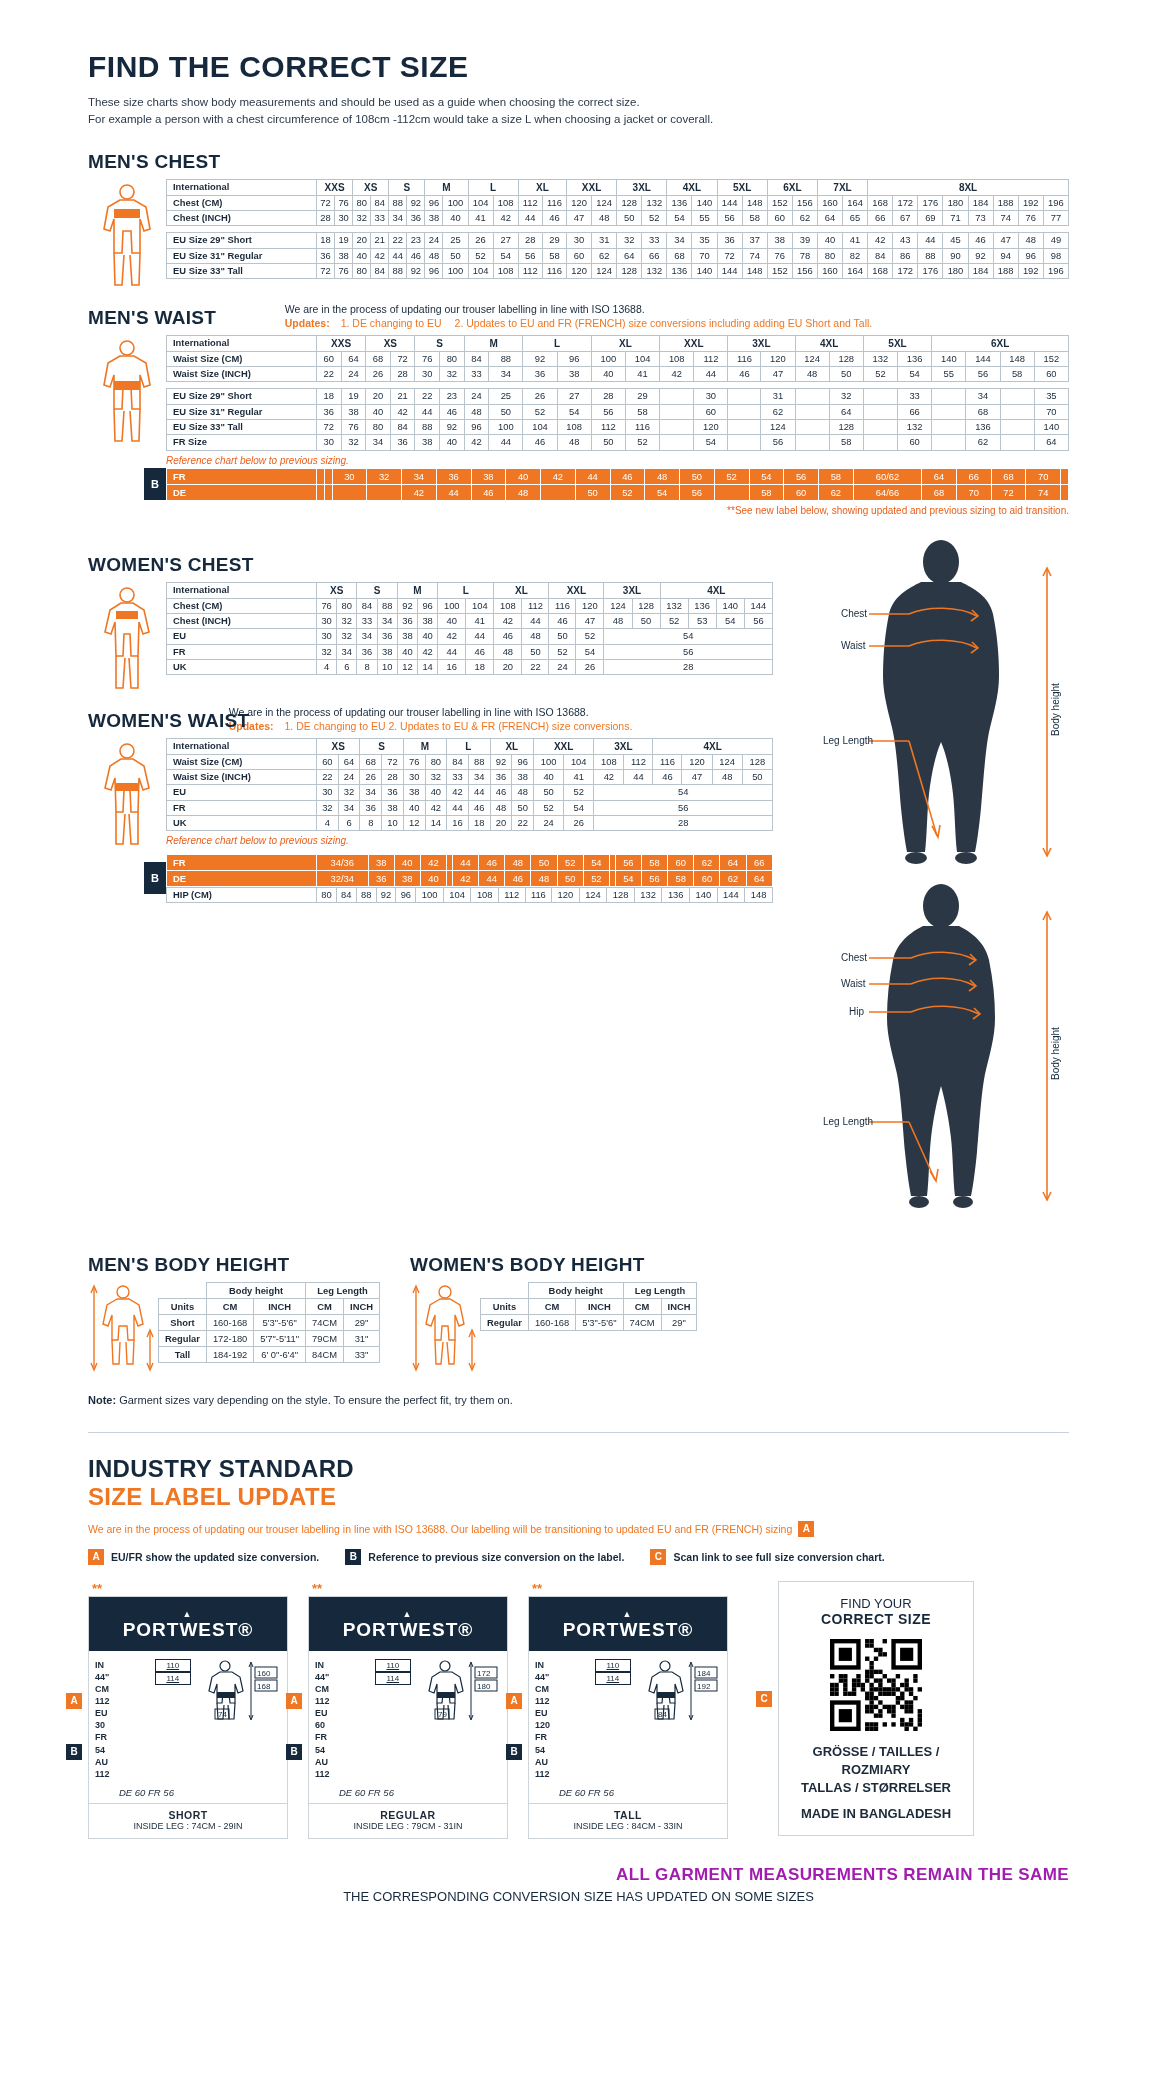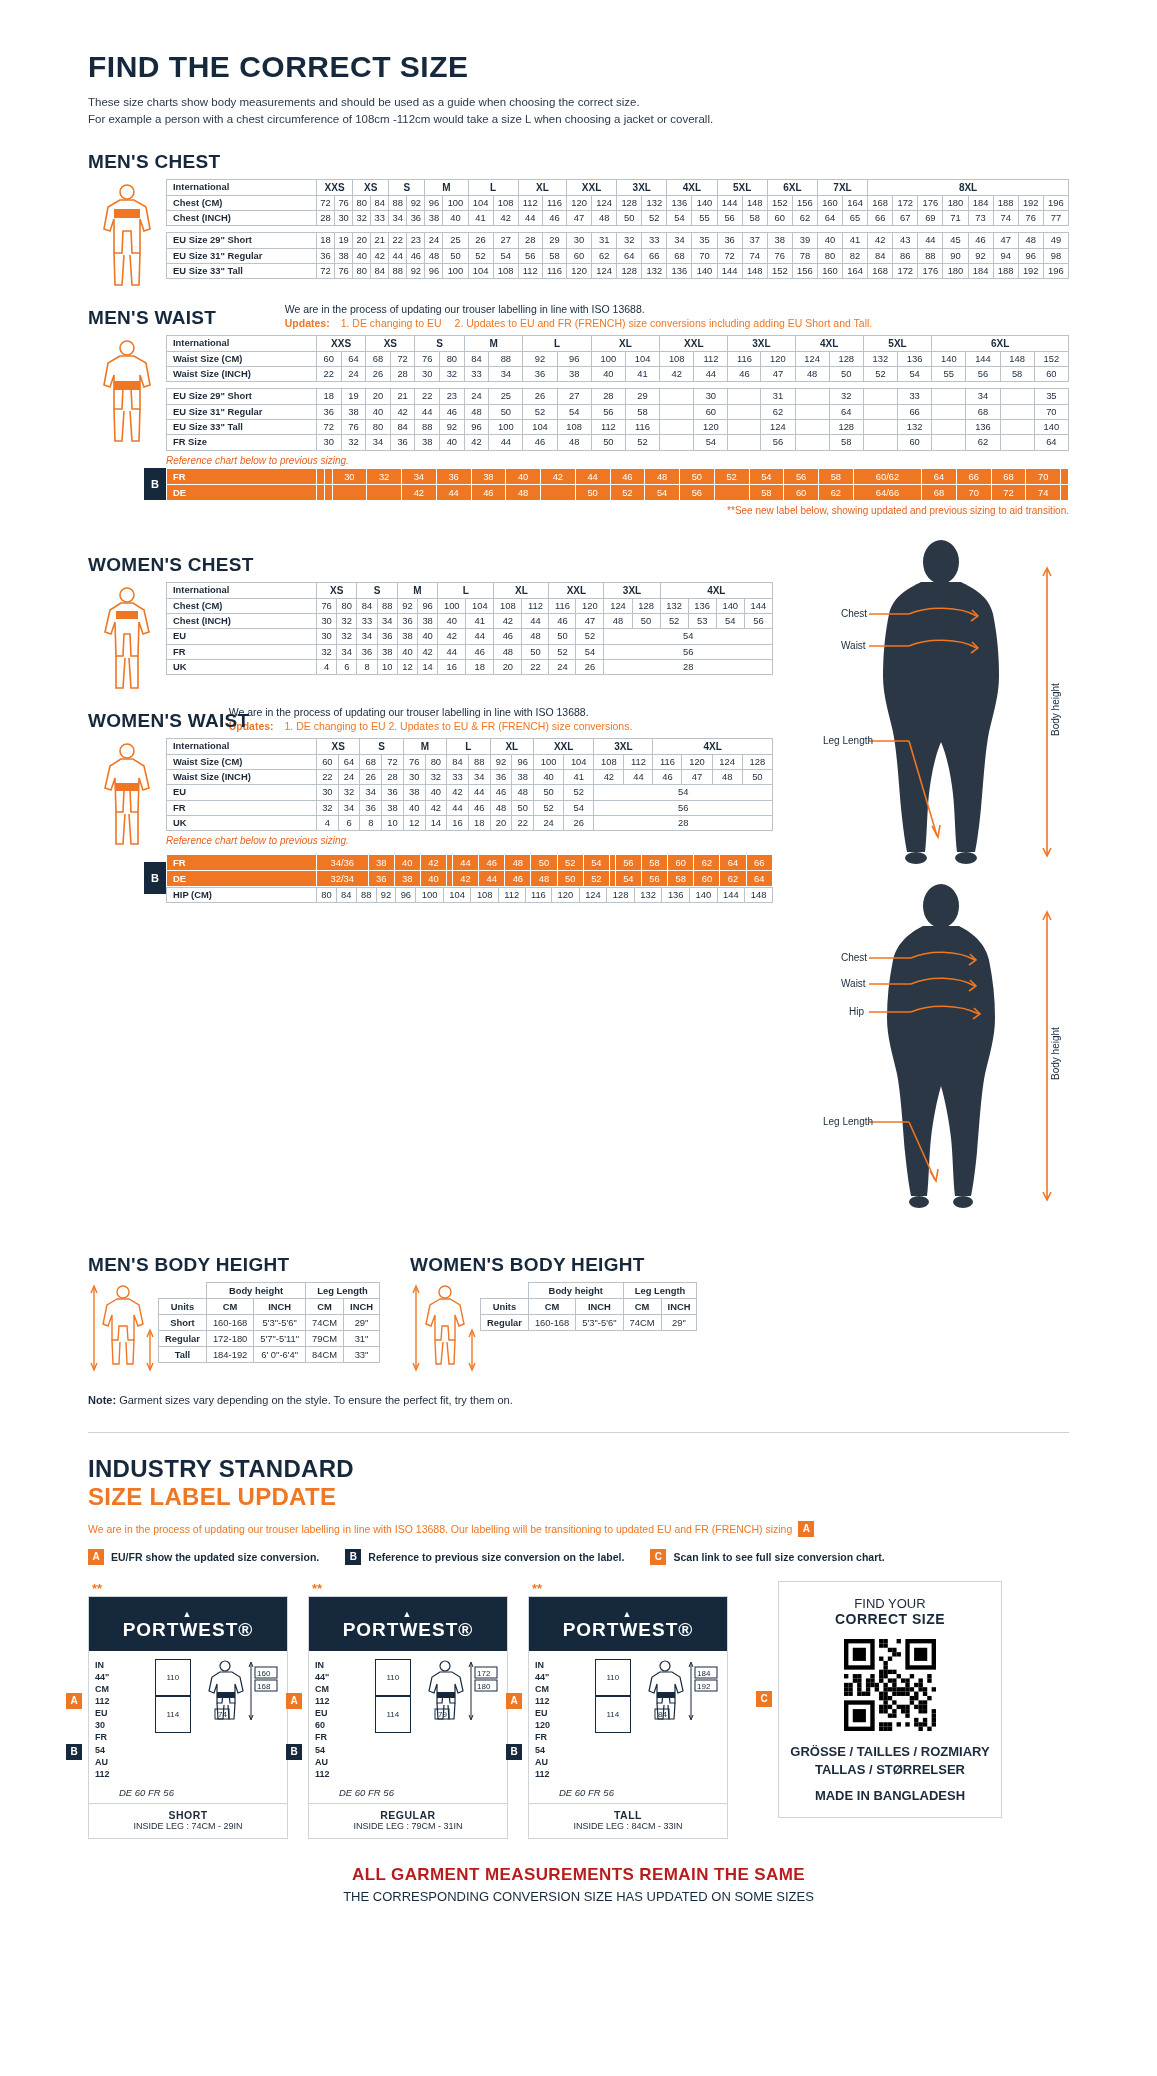--- a/index.html
+++ b/index.html
@@ -99,34 +99,34 @@
   .label-card { width: 200px; position: relative; }
   .label-box { border: 1px solid #cdd4da; background: #fff; }
   .label-top { background: #16293c; color: #fff; text-align: center; padding: 12px 0 10px 0; }
   .brandtxt { font-size: 19px; font-weight: bold; letter-spacing: 1px; }
   .label-body { display: flex; padding: 8px 6px 4px 6px; font-size: 9px; }
   .kv { width: 62px; }
   .kv div { display: flex; justify-content: flex-start; line-height: 1.35; flex-direction: column; }
   .kv .k { font-weight: bold; }
   .kv .v { font-weight: bold; }
   .mini { width: 38px; font-size: 8px; text-align: center; }
-  .mini span { display: block; border: 1px solid #16293c; padding: 13px 0; }
+  .mini span { display: block; border: 1px solid #16293c; padding: 1px 0; text-decoration: underline; }
   .figbox { flex: 1; display: flex; justify-content: center; align-items: flex-start; }
   .prev-line { font-style: italic; font-size: 9.5px; padding: 3px 6px 5px 30px; }
   .label-foot { text-align: center; font-size: 9px; padding: 5px 0 7px 0; border-top: 1px solid #cdd4da; }
   .label-foot b { font-size: 10.5px; display: block; letter-spacing: .5px;}
   .stars { color: #ef7622; font-weight: bold; font-size: 13px; margin-left: 4px;}
   .sidetag { position: absolute; left: -22px; }
 
-  .qr-card { width: 224px; border: 1px solid #cdd4da; text-align: center; padding: 14px 10px 12px 10px; font-size: 10px; }
+  .qr-card { width: 196px; border: 1px solid #cdd4da; text-align: center; padding: 14px 10px 12px 10px; font-size: 10px; }
   .qr-title { font-size: 13px; color: #16293c; }
   .qr-title b { display: block; font-size: 14px; letter-spacing: .5px; }
   .qr-img { margin: 12px auto 10px auto; }
 
-  .footer-c1 { text-align: center; font-size: 17px; font-weight: bold; color: #b91c1c; margin-top: 26px; letter-spacing: .4px;}
+  .footer-c1 { text-align: right; font-size: 17px; font-weight: bold; color: #a21caf; margin-top: 26px; letter-spacing: .4px;}
   .footer-c2 { text-align: center; font-size: 13px; color: #16293c; margin-top: 4px; }
   .bodyheight-wrap { display:flex; gap: 30px; }
   .bh-block { flex: 0 0 auto; }
   table.bh { border-collapse: collapse; font-size: 9.4px; }
   table.bh th, table.bh td { border: 1px solid #b9c3cc; text-align: center; padding: 2px 6px; height: 16px; }
 </style>
 </head>
 <body>
 
 <div class="page">

